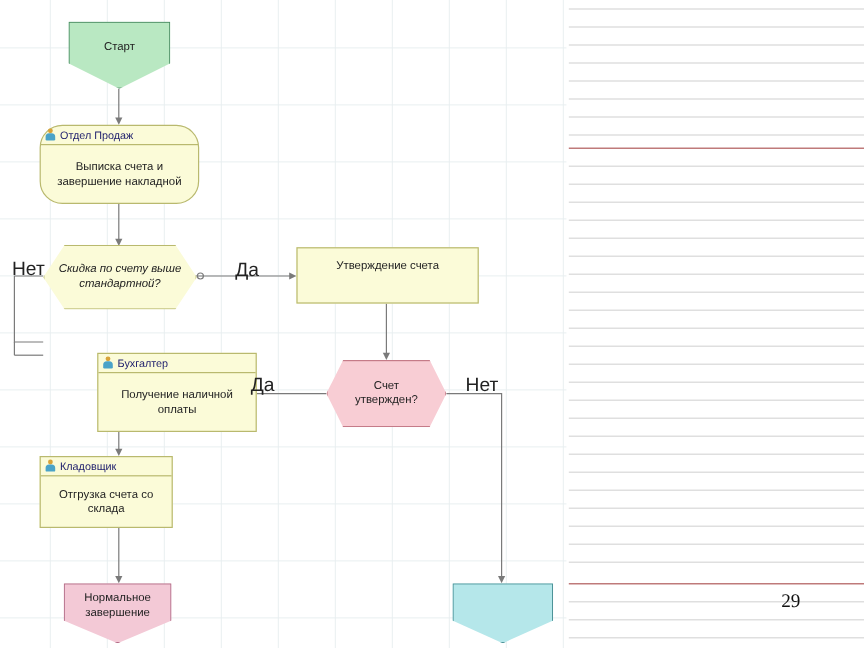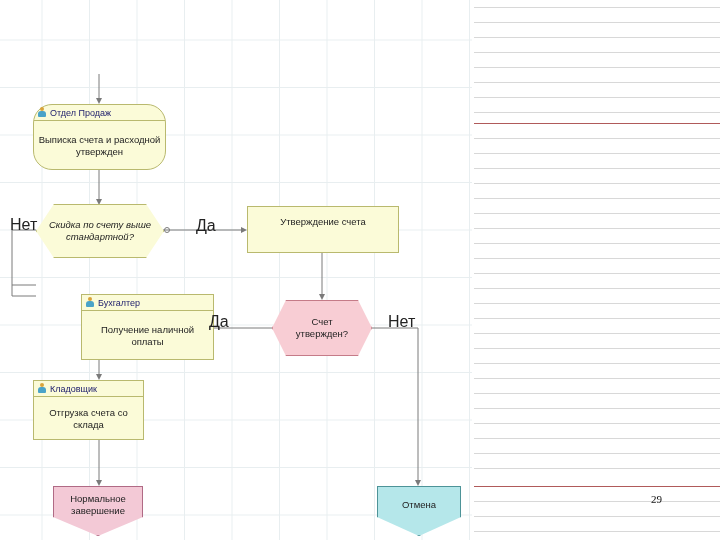--- a/index.html
+++ b/index.html
@@ -97,21 +97,21 @@
     position:absolute;inset:0;
     display:flex;align-items:center;justify-content:center;
     font-size:9.5px;text-align:center;line-height:1.25;color:#222;
   }
 
   .edge-label{
     position:absolute;font-size:16px;color:#222;
   }
 
   .page-num{
-    position:absolute;font-size:11px;color:#111;font-family:"Liberation Serif", serif;
+    position:absolute;font-size:16px;color:#111;font-family:"Liberation Serif", serif;
   }
 
   svg.connectors{position:absolute;left:0;top:0;width:720px;height:540px;pointer-events:none;}
 </style>
 </head>
 <body>
 
 <div id="canvas">
 
   <div class="grid-area"></div>
@@ -182,30 +182,34 @@
     <line x1="99" y1="360" x2="99" y2="376" stroke="#7a7a7a" stroke-width="1"></line>
     <polygon points="99,380 96,374 102,374" fill="#7a7a7a"></polygon>
 
     <line x1="99" y1="440" x2="99" y2="482" stroke="#7a7a7a" stroke-width="1"></line>
     <polygon points="99,486 96,480 102,480" fill="#7a7a7a"></polygon>
 
     <path d="M372 328 L418 328 L418 482" fill="none" stroke="#7a7a7a" stroke-width="1"></path>
     <polygon points="418,486 415,480 421,480" fill="#7a7a7a"></polygon>
   </svg>
 
+  <div class="pent-wrap" style="left:57px;top:18px;width:85px;height:56px;">
+    <div class="pent" style="position:absolute;inset:0;"></div>
+    <div class="label">Старт</div>
+  </div>
 
   <div class="proc" style="left:33px;top:104px;width:133px;height:66px;border-radius:19px;">
     <div class="role">
       <span class="person">
           <span class="head"></span>
           <span class="body2"></span>
         </span>
       <span>Отдел Продаж</span>
     </div>
-    <div class="body" style="height:50px;">Выписка счета и расходной утвержден</div>
+    <div class="body" style="height:50px;">Выписка счета и завершение накладной</div>
   </div>
 
   <div class="hex" style="left:36px;top:204px;width:128px;height:54px;font-style:italic;">
     <div class="shape"></div>
     <div class="label" style="padding:0 12px;">Скидка по счету выше стандартной?</div>
   </div>
 
   <div class="proc" style="left:247px;top:206px;width:152px;height:47px;">
     <div class="body" style="height:31px;">Утверждение счета</div>
   </div>
@@ -237,21 +241,20 @@
     <div class="body" style="height:44px;">Отгрузка счета со склада</div>
   </div>
 
   <div class="pent-wrap" style="left:53px;top:486px;width:90px;height:50px;">
     <div class="pent pink" style="position:absolute;inset:0;"></div>
     <div class="label">Нормальное завершение</div>
   </div>
 
   <div class="pent-wrap" style="left:377px;top:486px;width:84px;height:50px;">
     <div class="pent cyan" style="position:absolute;inset:0;"></div>
-    <div class="label">Отмена</div>
   </div>
 
   <div class="edge-label" style="left:10px;top:216px;">Нет</div>
   <div class="edge-label" style="left:196px;top:217px;">Да</div>
   <div class="edge-label" style="left:209px;top:313px;">Да</div>
   <div class="edge-label" style="left:388px;top:313px;">Нет</div>
 
   <div class="page-num" style="left:651px;top:493px;">29</div>
 
 </div>

